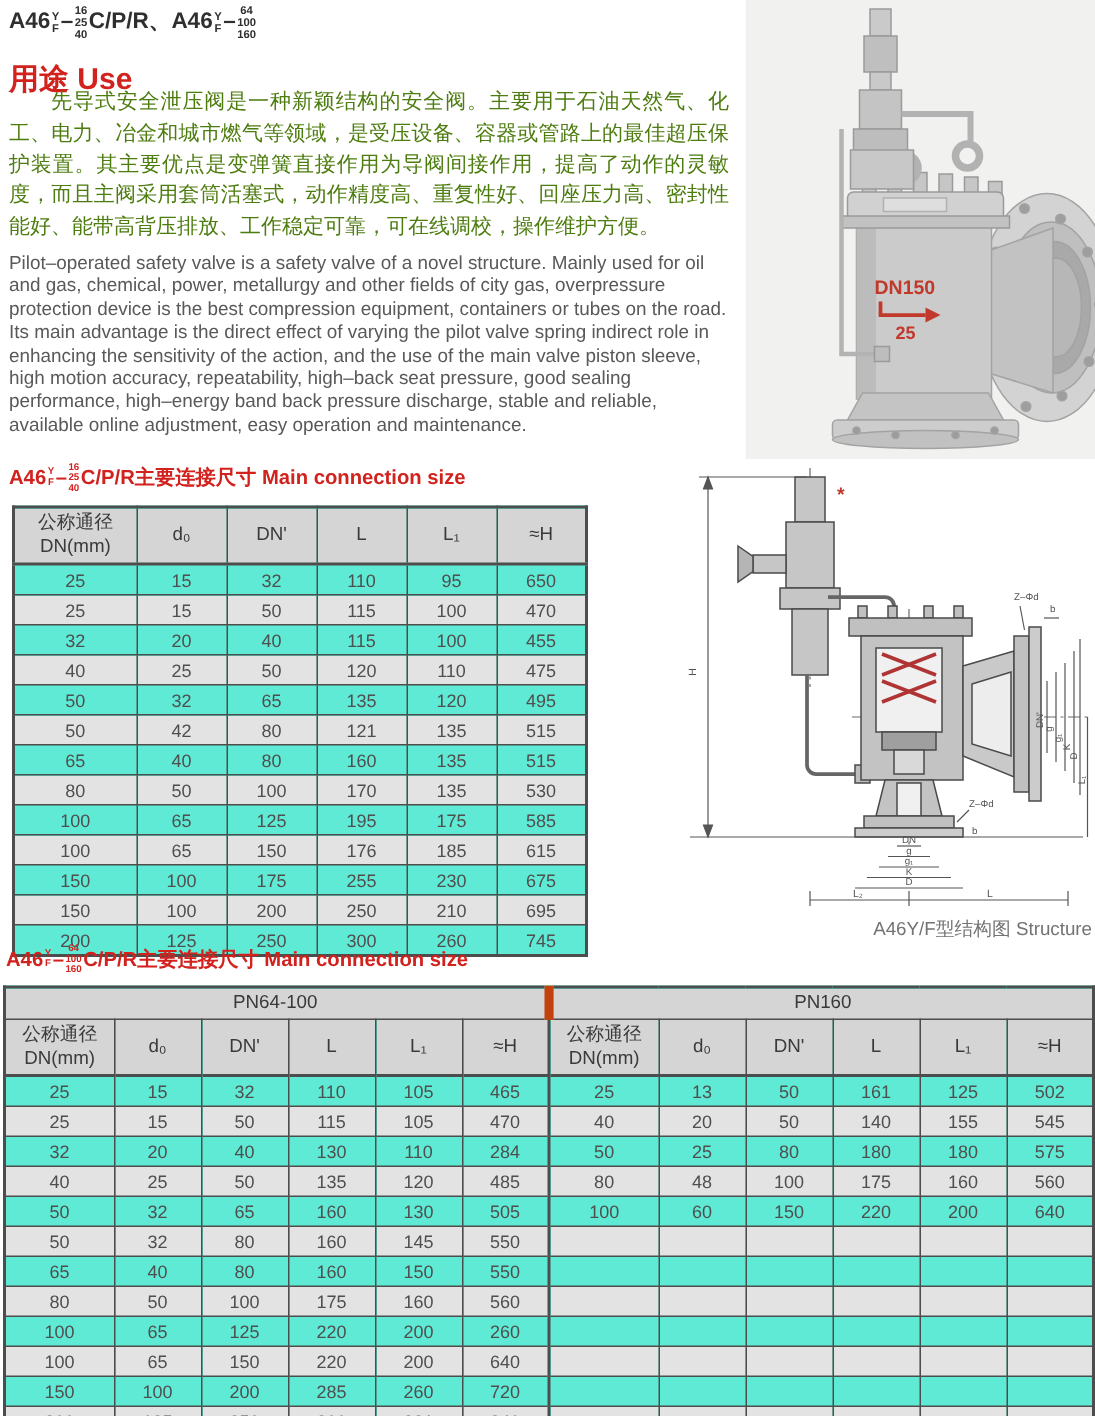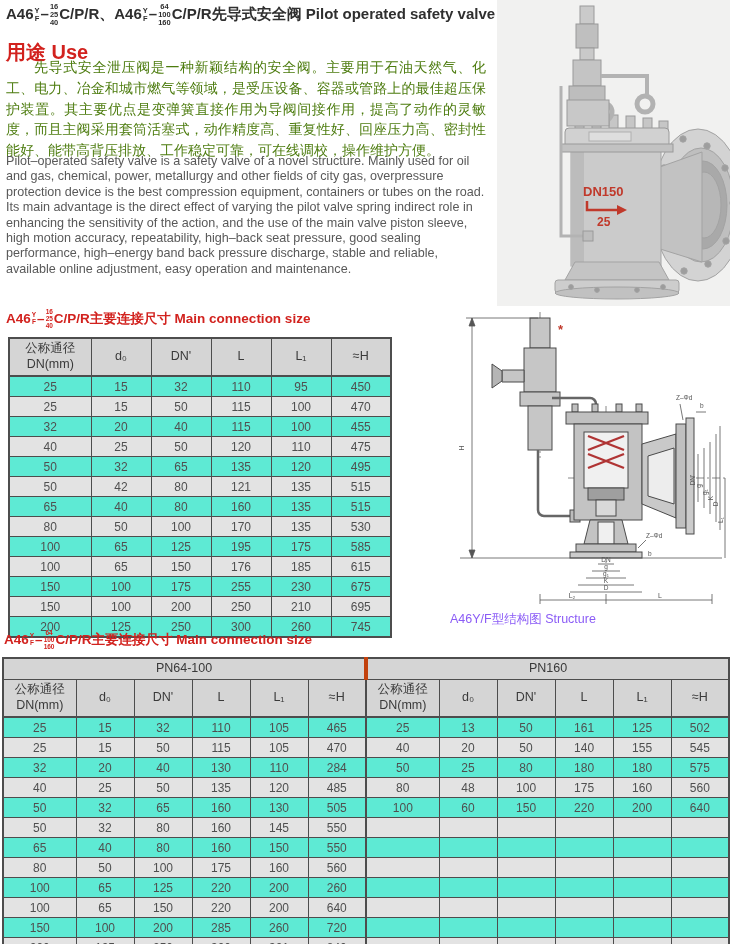--- a/index.html
+++ b/index.html
@@ -13,60 +13,60 @@
   .title .stk{font-size:7.5px;}
   .dash{font-weight:bold;}
   .red-hd{color:#d2221e;font-weight:bold;}
   .use-heading{position:absolute;left:6px;top:39px;font-size:20px;}
   .t1-heading{position:absolute;left:6px;top:309px;font-size:13.5px;white-space:nowrap;}
   .t2-heading{position:absolute;left:4px;top:630px;font-size:13.5px;white-space:nowrap;}
   .t1-heading .stk,.t2-heading .stk{font-size:6.5px;color:#d2221e;}
   
   .para-zh{position:absolute;left:6px;top:57px;width:480px;margin:0;font-size:14px;line-height:20.8px;
     color:#4d7c0f;text-align:justify;text-indent:2em;}
-  .para-en{position:absolute;left:6px;top:154px;width:480px;margin:0;font-size:12.6px;line-height:15.4px;
+  .para-en{position:absolute;left:6px;top:168px;width:480px;margin:0;font-size:12.6px;line-height:15.4px;
     color:#595959;text-align:left;}
   
   table{border-collapse:collapse;table-layout:fixed;position:absolute;background:#5eead4;}
   th,td{border:1px solid #4d4d4d;text-align:center;vertical-align:middle;padding:0;overflow:hidden;}
   th{background:#d5d5d5;font-weight:normal;color:#3a3a3a;font-size:12.5px;white-space:pre-line;line-height:1.25;}
   td{font-size:12px;color:#4f4f4f;height:19px;}
   tbody tr:nth-child(even) td{background:#e3e3e3;}
   .t1{left:8px;top:337px;width:382px;border:2px solid #4d4d4d;}
   .t1 thead th{height:36px;border-bottom:2px solid #4d4d4d;}
   .t2{left:2px;top:657px;width:726px;border:2px solid #4d4d4d;}
   .t2 thead tr.grp th{height:20px;}
   .t2 thead tr.cols th{height:36px;border-bottom:2px solid #4d4d4d;}
-  .t2 thead tr.grp th:first-child{border-right:4px solid #c2410c;}
+  .t2 thead tr.grp th:first-child{border-right:6px solid #c2410c;}
   .t2 th.gsplit,.t2 td.gsplit{border-left:2px solid #4d4d4d;}
   
   .photo{position:absolute;left:497px;top:0px;}
   .structure{position:absolute;left:450px;top:308px;}
-  .caption{position:absolute;left:450px;top:611px;width:278px;text-align:left;font-size:12.5px;color:#8b5cf6;}
+  .caption{position:absolute;left:450px;top:611px;width:278px;text-align:right;font-size:12.5px;color:#737373;}
   svg text{font-family:"Liberation Sans","DejaVu Sans",sans-serif;}
 </style>
 </head>
 <body>
 
 <div class="title">
   <span>A46</span><span class="stk">
       <span>Y</span>
       <span>F</span>
     </span><span class="dash">–</span><span class="stk">
       <span>16</span>
       <span>25</span>
       <span>40</span>
     </span><span>C/P/R、</span><span>A46</span><span class="stk">
       <span>Y</span>
       <span>F</span>
     </span><span class="dash">–</span><span class="stk">
       <span>64</span>
       <span>100</span>
       <span>160</span>
-    </span><span>C/P/R先导式安全阀 Pilot operated safety valve</span>
+    </span>
 </div>
 
 <div class="use-heading red-hd">用途 Use</div>
 <p class="para-zh">先导式安全泄压阀是一种新颖结构的安全阀。主要用于石油天然气、化工、电力、冶金和城市燃气等领域，是受压设备、容器或管路上的最佳超压保护装置。其主要优点是变弹簧直接作用为导阀间接作用，提高了动作的灵敏度，而且主阀采用套筒活塞式，动作精度高、重复性好、回座压力高、密封性能好、能带高背压排放、工作稳定可靠，可在线调校，操作维护方便。</p>
 <p class="para-en">Pilot–operated safety valve is a safety valve of a novel structure. Mainly used for oil and gas, chemical, power, metallurgy and other fields of city gas, overpressure protection device is the best compression equipment, containers or tubes on the road. Its main advantage is the direct effect of varying the pilot valve spring indirect role in enhancing the sensitivity of the action, and the use of the main valve piston sleeve, high motion accuracy, repeatability, high–back seat pressure, good sealing performance, high–energy band back pressure discharge, stable and reliable, available online adjustment, easy operation and maintenance.</p>
 
 <svg class="photo" width="233" height="306" viewBox="0 0 233 306">
   <rect x="0" y="0" width="233" height="306" fill="#f1f1f0"></rect>
 
   <g stroke="#a3a3a3" stroke-width="1">
@@ -165,21 +165,21 @@
       <th>≈H</th>
     </tr>
   </thead>
   <tbody>
       <tr>
         <td>25</td>
         <td>15</td>
         <td>32</td>
         <td>110</td>
         <td>95</td>
-        <td>450</td>
+        <td>650</td>
       </tr>
       <tr>
         <td>25</td>
         <td>15</td>
         <td>50</td>
         <td>115</td>
         <td>100</td>
         <td>470</td>
       </tr>
       <tr>

